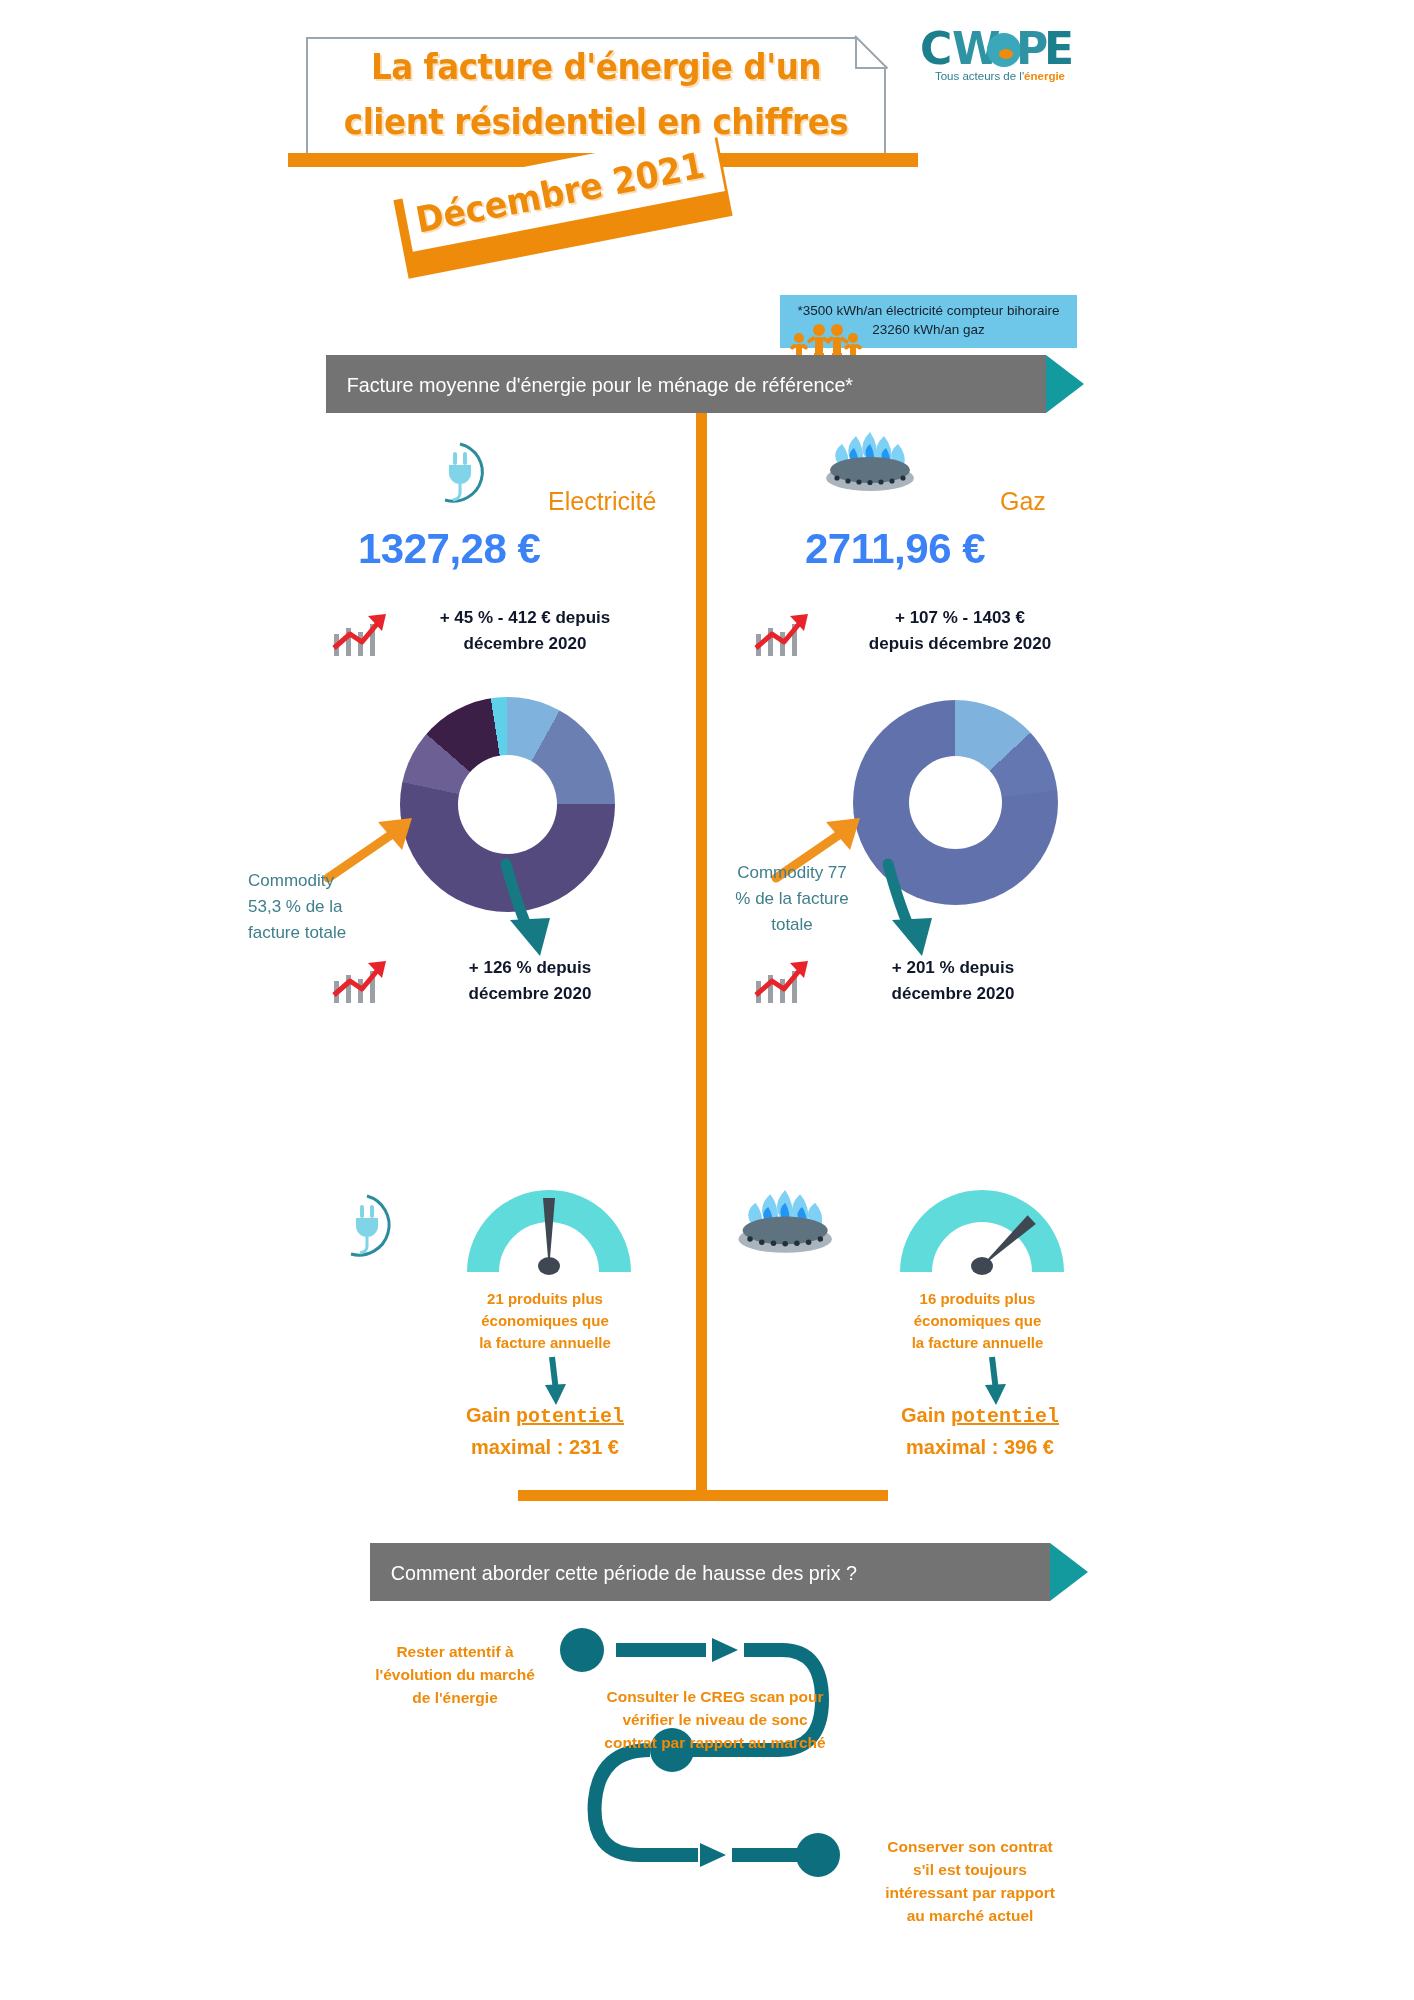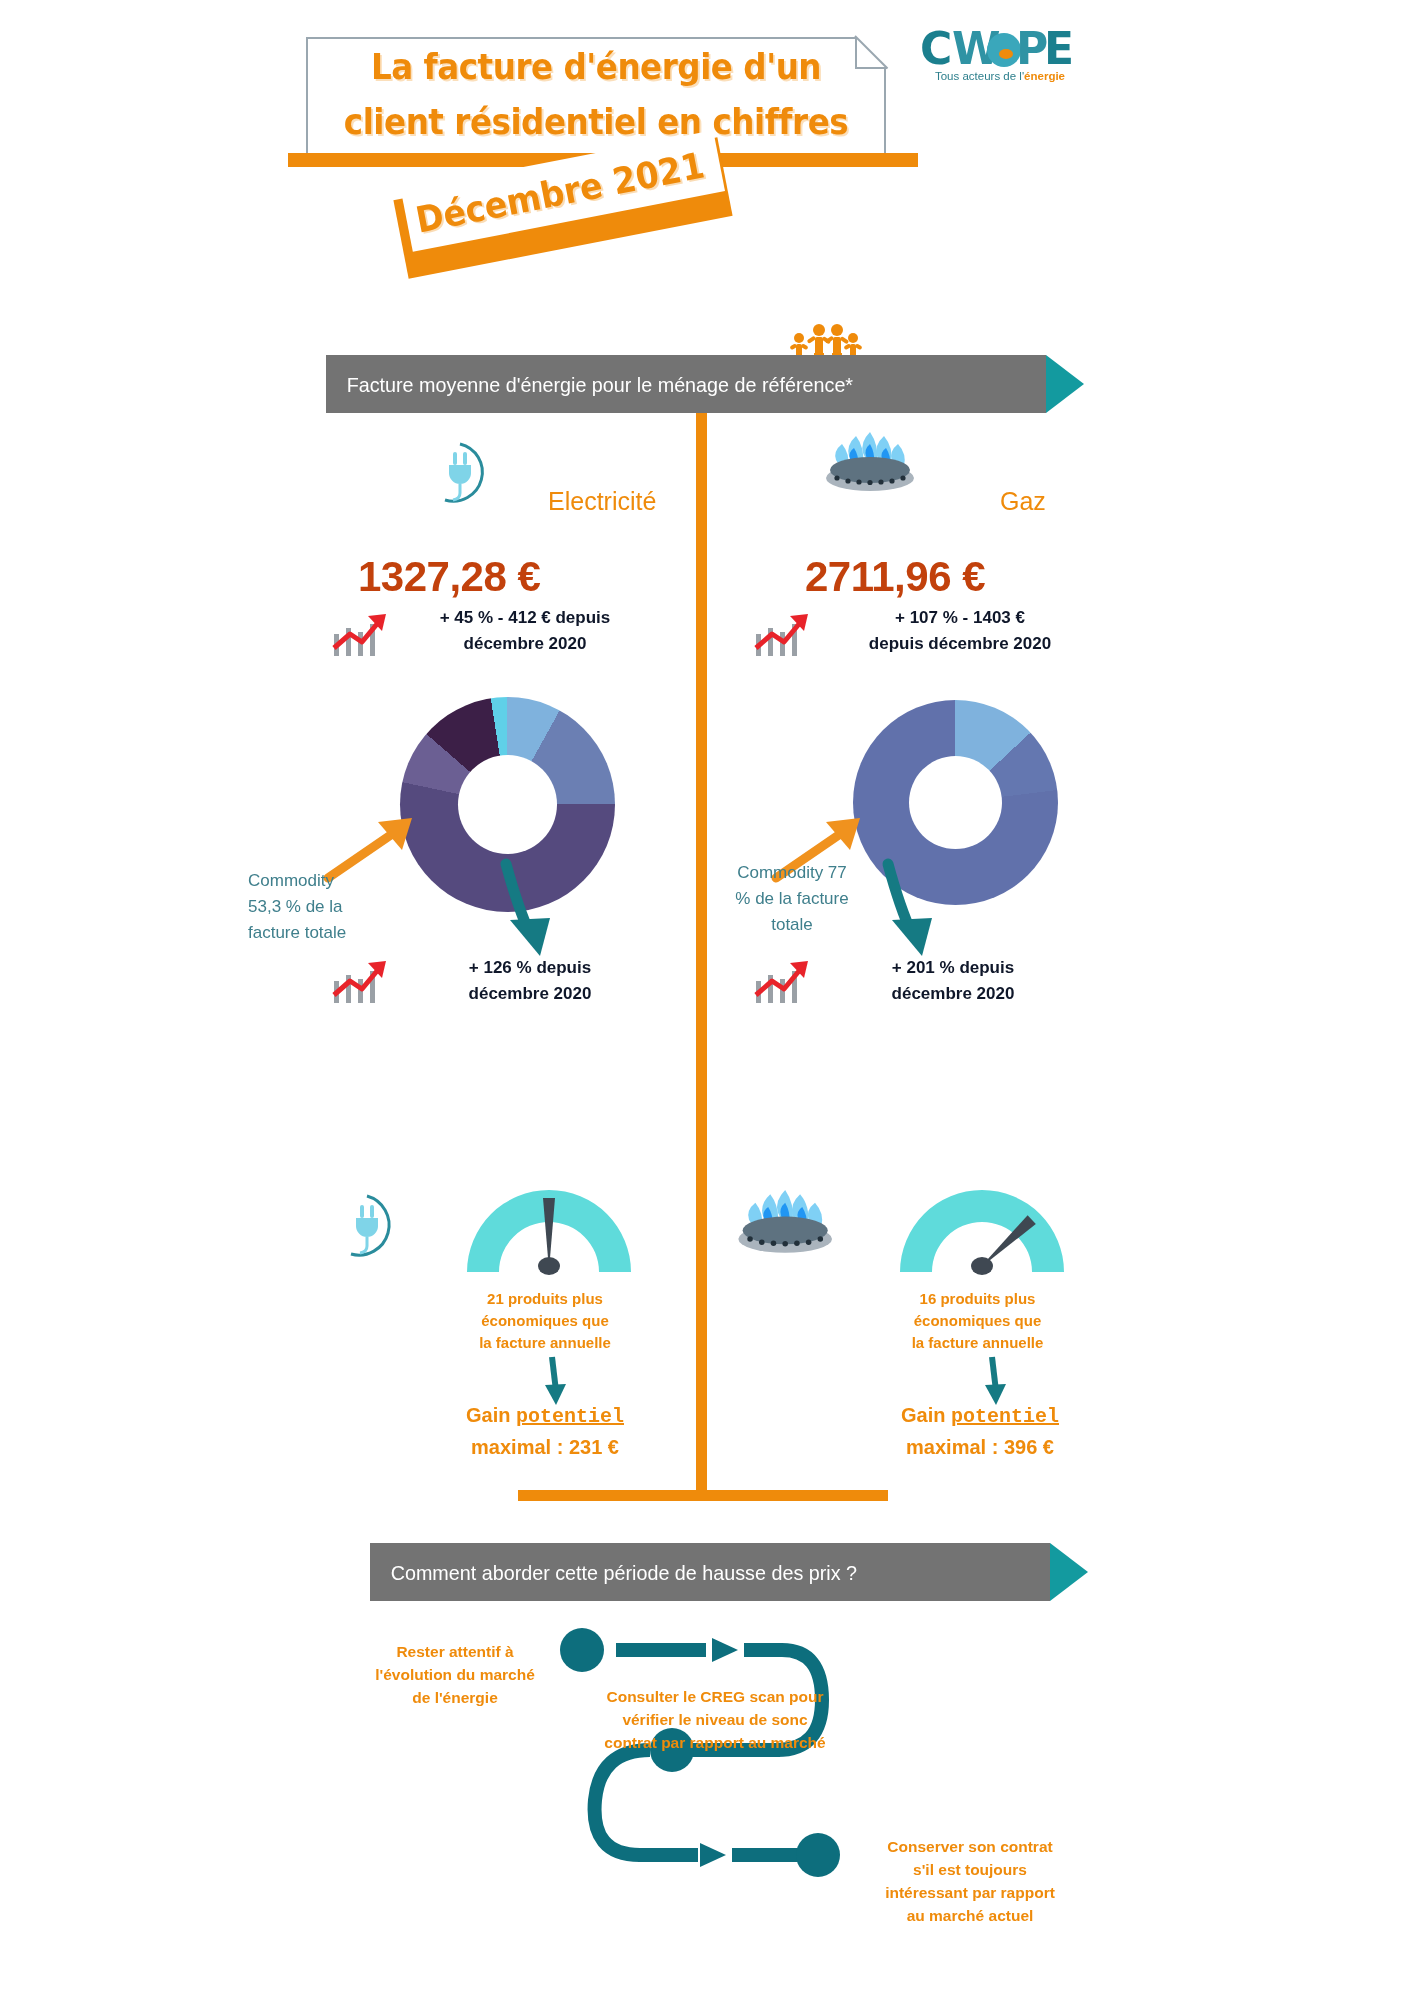--- a/index.html
+++ b/index.html
@@ -144,24 +144,23 @@
 
   
   .col-label {
     position: absolute;
     font-size: 25px; color: #ef8b0b;
     font-family: "Liberation Sans", sans-serif;
     text-align: right;
   }
   .col-value {
     position: absolute;
-    font-size: 42px; font-weight: bold; color: #c2410c;
+    font-size: 42px; font-weight: bold; color: #3b82f6;
     font-family: "Liberation Sans", sans-serif;
     letter-spacing: -0.5px;
-    margin-top: 28px;
   }
   .change-text {
     position: absolute;
     font-size: 17px; font-weight: bold; color: #0f172a;
     line-height: 26px; text-align: center;
     font-family: "Liberation Sans", sans-serif;
   }
   .commodity-text {
     position: absolute;
     font-size: 17px; color: #3f7f8c; line-height: 26px;
@@ -220,20 +219,24 @@
       <circle cx="84" cy="28" r="17" fill="#3aa7bb"></circle>
       <ellipse cx="86" cy="32" rx="7" ry="5" fill="#ef8b0b"></ellipse>
       <text x="96" y="42" font-family="DejaVu Sans, sans-serif" font-size="44" font-weight="bold" fill="#2f93a4">P</text>
       <text x="124" y="42" font-family="DejaVu Sans, sans-serif" font-size="44" font-weight="bold" fill="#1b7f8e">E</text>
     </svg>
   </div>
   <div class="logo-tag">
     <span>Tous acteurs de l'</span><b>énergie</b>
   </div>
 
+  <div class="note-box">
+    <div>*3500 kWh/an électricité compteur bihoraire</div>
+    <div>23260 kWh/an gaz</div>
+  </div>
   <div class="family-icon">
     <svg width="80" height="46" viewBox="0 0 80 46">
       <g fill="#ef8b0b">
         <circle cx="14" cy="18" r="5"></circle>
           <rect x="11" y="24" width="6" height="14" rx="2"></rect>
         <rect x="5" y="25" width="7" height="4" rx="2" transform="rotate(-30 8 27)"></rect>
         <rect x="16" y="25" width="7" height="4" rx="2" transform="rotate(30 20 27)"></rect>
         <rect x="10" y="36" width="3" height="9"></rect>
           <rect x="15" y="36" width="3" height="9"></rect>
         <circle cx="34" cy="10" r="6"></circle>

